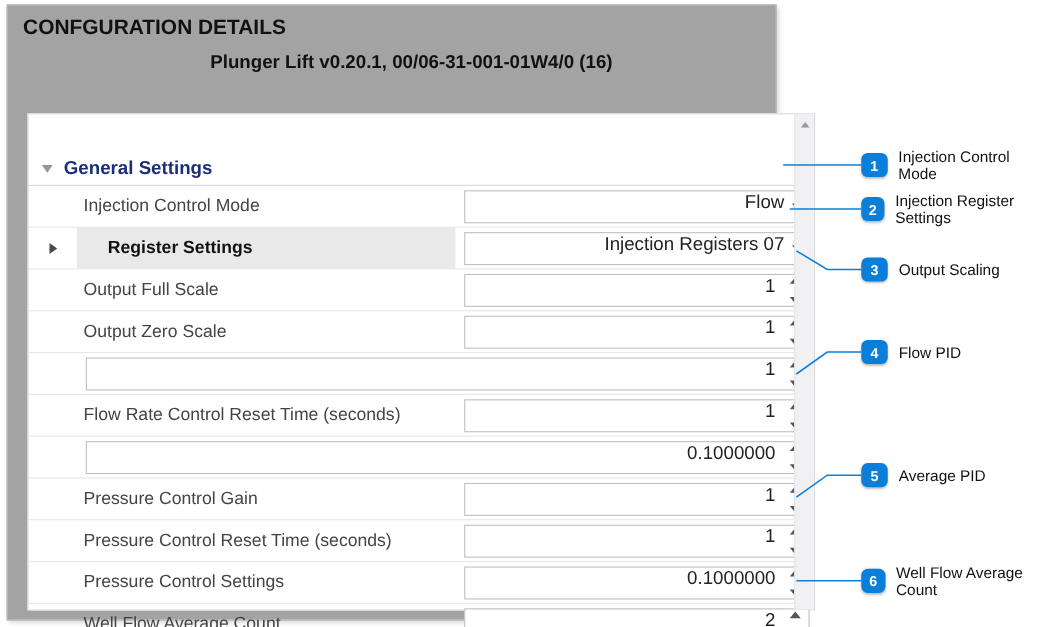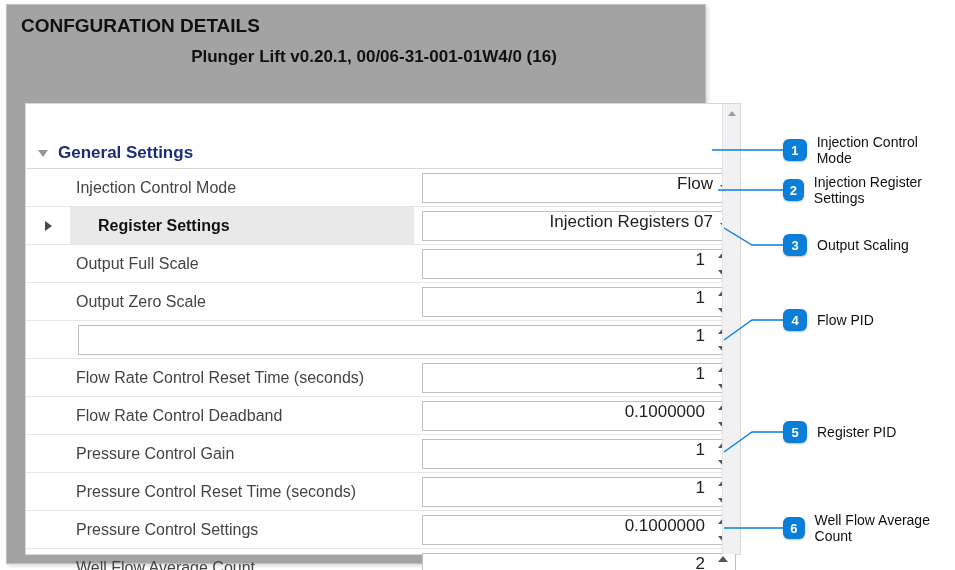--- a/index.html
+++ b/index.html
@@ -280,21 +280,20 @@
             <span class="spn">
               <span class="up"></span>
               <span class="dn"></span>
             </span>
           </div>
         </div>
       </div>
 
       <div class="row">
         <div class="gut"></div>
-        <div class="lbl">Flow Rate Control Deadband</div>
         <div class="val">
           <div class="fld">
             <span>0.1000000</span>
             <span class="spn">
               <span class="up"></span>
               <span class="dn"></span>
             </span>
           </div>
         </div>
       </div>
@@ -385,18 +384,18 @@
 <div class="call" style="left:783px; top:233px;">
   <div class="badge">3</div>
   <div class="txt">Output Scaling</div>
 </div>
 <div class="call" style="left:783px; top:308px;">
   <div class="badge">4</div>
   <div class="txt">Flow PID</div>
 </div>
 <div class="call" style="left:783px; top:420px;">
   <div class="badge">5</div>
-  <div class="txt">Register PID</div>
+  <div class="txt">Average PID</div>
 </div>
 <div class="call" style="left:783px; top:516px;">
   <div class="badge">6</div>
   <div class="txt">Well Flow Average Count</div>
 </div>
 
 </body></html>

